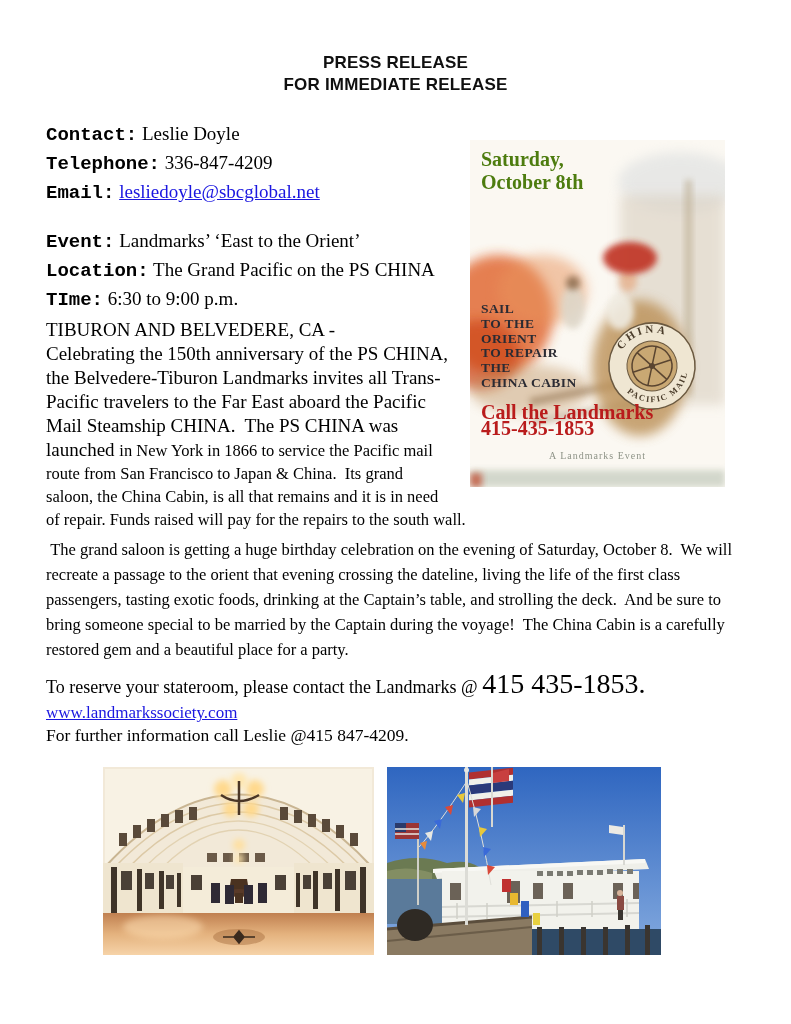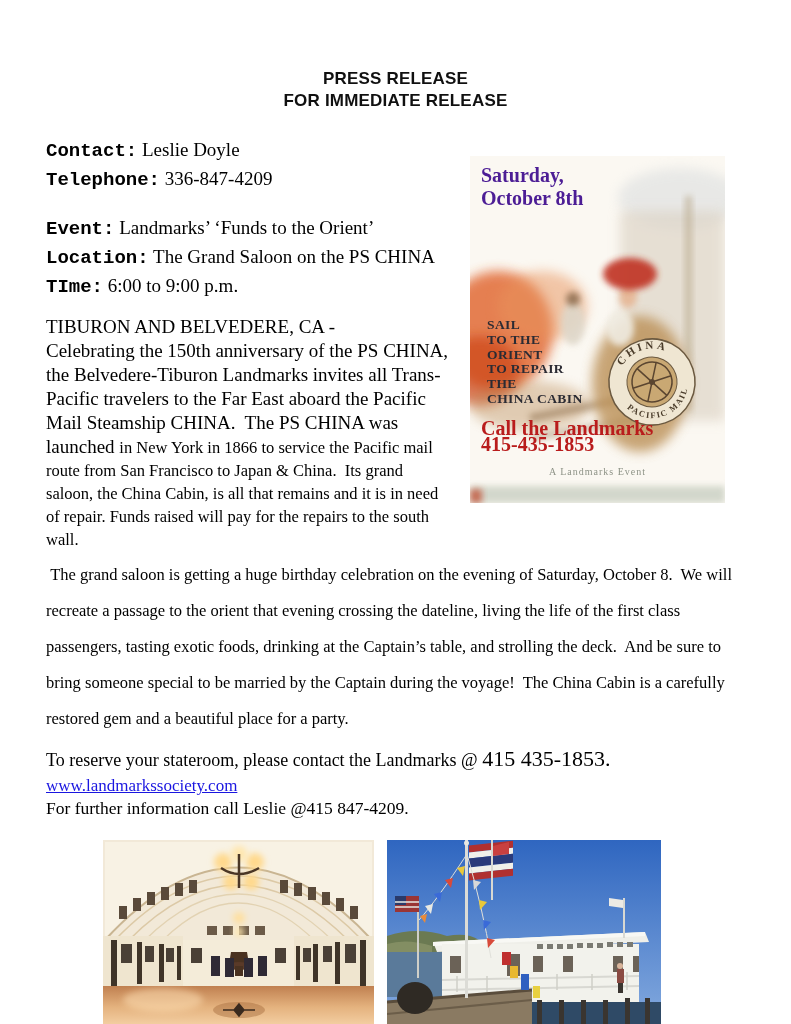--- a/index.html
+++ b/index.html
@@ -1,44 +1,44 @@
 <!DOCTYPE html>
 <html style="--link: #1a16e0;"><head>
 <meta charset="utf-8">
 <style>
   html,body{margin:0;padding:0;background:#fff;}
   .page{position:relative;width:791px;height:1024px;background:#fff;overflow:hidden;
         font-family:"Liberation Serif",serif;color:#000;}
-  .doc-header{padding-top:68px;text-align:center;
+  .doc-header{padding-top:52px;text-align:center;
         font-family:"Liberation Sans",sans-serif;font-weight:700;
         font-size:17px;line-height:22px;letter-spacing:.2px;color:#101010;}
   .content{margin:0 35px 0 46px;}
   
   .poster-float{float:right;width:296px;height:347px;margin:20px 0 15px 10px;}
   .poster{position:relative;width:255px;height:347px;margin-left:10px;margin-right:31px;float:right;
           background:#fbf8f2;overflow:hidden;}
   .poster svg{position:absolute;left:0;top:0;}
-  .poster-date{position:absolute;left:11px;top:8px;font-weight:700;font-size:20px;line-height:23px;color:#4c1d95;}
-  .poster-headline{position:absolute;left:17px;top:162px;font-weight:700;font-size:13.5px;line-height:14.8px;
+  .poster-date{position:absolute;left:11px;top:8px;font-weight:700;font-size:20px;line-height:23px;color:#4d7c0f;}
+  .poster-headline{position:absolute;left:11px;top:162px;font-weight:700;font-size:13.5px;line-height:14.8px;
           letter-spacing:.4px;color:#2b2b33;}
   .poster-call{position:absolute;left:11px;top:264px;font-weight:700;font-size:20px;line-height:16px;color:#b91c1c;}
   .poster-footer{position:absolute;left:0;top:310px;width:100%;text-align:center;
           font-size:10px;letter-spacing:1px;color:#8e9387;}
   
   .contact{margin-top:24px;font-size:19px;line-height:27px;}
   .event{margin-top:20px;font-size:19px;line-height:27px;}
   .lbl{font-weight:700;font-family:Liberation Mono, monospace;}
   .loc-indent{padding-left:84px;}
-  .p1{margin:14px 0 0 0;line-height:23px;white-space:pre-wrap;}
+  .p1{margin:4px 0 0 0;line-height:23px;white-space:pre-wrap;}
   .seg-lg{font-size:19px;}
   .seg-md{font-size:16.5px;}
-  .p2{margin:6px 0 0 0;font-size:16.5px;line-height:36px;white-space:pre-wrap;}
+  .p2{margin:6px 0 0 0;font-size:16.5px;line-height:25px;white-space:pre-wrap;}
   .reserve{margin-top:8px;}
   .r1{font-size:18px;line-height:27px;}
-  .r-phone{font-size:22px;margin-top:24px;}
+  .r-phone{font-size:28px;margin-top:24px;}
   a.link{color:var(--link,#1a16e0);text-decoration:underline;}
   .r-link{font-size:17px;line-height:23px;}
   .r3{font-size:17.5px;line-height:23px;}
   .photos{clear:both;margin-top:20px;padding-left:57px;display:flex;gap:13px;}
   .photo{display:block;}
 </style>
 </head>
 <body>
 
 <div class="page">
@@ -113,26 +113,27 @@
           <div>Call the Landmarks</div>
           <div>415-435-1853</div>
         </div>
         <div class="poster-footer">A Landmarks Event</div>
       </div>
     </div>
 
     <div class="contact">
       <div><span class="lbl">Contact:</span> <span>Leslie Doyle</span></div>
       <div><span class="lbl">Telephone:</span> <span>336-847-4209</span></div>
+      <div><span class="lbl">Email:</span> <a class="link" href="#">lesliedoyle@sbcglobal.net</a></div>
     </div>
 
     <div class="event">
-      <div><span class="lbl">Event:</span> <span>Landmarks’ ‘Funds to the Orient’</span></div>
-      <div><span class="lbl">Location:</span>  <span>The Grand Saloon on the PS CHINA</span></div>
-      <div><span class="lbl">TIme:</span> <span>6:00 to 9:00 p.m.</span></div>
+      <div><span class="lbl">Event:</span> <span>Landmarks’ ‘East to the Orient’</span></div>
+      <div><span class="lbl">Location:</span>  <span>The Grand Pacific on the PS CHINA</span></div>
+      <div><span class="lbl">TIme:</span> <span>6:30 to 9:00 p.m.</span></div>
     </div>
 
     <p class="p1"><span class="seg-lg">TIBURON AND BELVEDERE, CA -</span><br><span class="seg-lg">Celebrating the 150th anniversary of the PS CHINA, the Belvedere-Tiburon Landmarks invites all Trans-Pacific travelers to the Far East aboard the Pacific Mail Steamship CHINA.  The PS CHINA was launched </span><span class="seg-md">in New York in 1866 to service the Pacific mail route from San Francisco to Japan &amp; China.  Its grand saloon, the China Cabin, is all that remains and it is in need of repair. Funds raised will pay for the repairs to the south wall.</span></p>
 
     <p class="p2"> The grand saloon is getting a huge birthday celebration on the evening of Saturday, October 8.  We will recreate a passage to the orient that evening crossing the dateline, living the life of the first class passengers, tasting exotic foods, drinking at the Captain’s table, and strolling the deck.  And be sure to bring someone special to be married by the Captain during the voyage!  The China Cabin is a carefully restored gem and a beautiful place for a party.</p>
 
     <div class="reserve">
       <div class="r1"><span>To reserve your stateroom, please contact the Landmarks @ </span><span class="r-phone">415 435-1853.</span></div>
       <div class="r-link"><a class="link" href="#">www.landmarkssociety.com</a></div>
       <div class="r3">For further information call Leslie @415 847-4209.</div>

